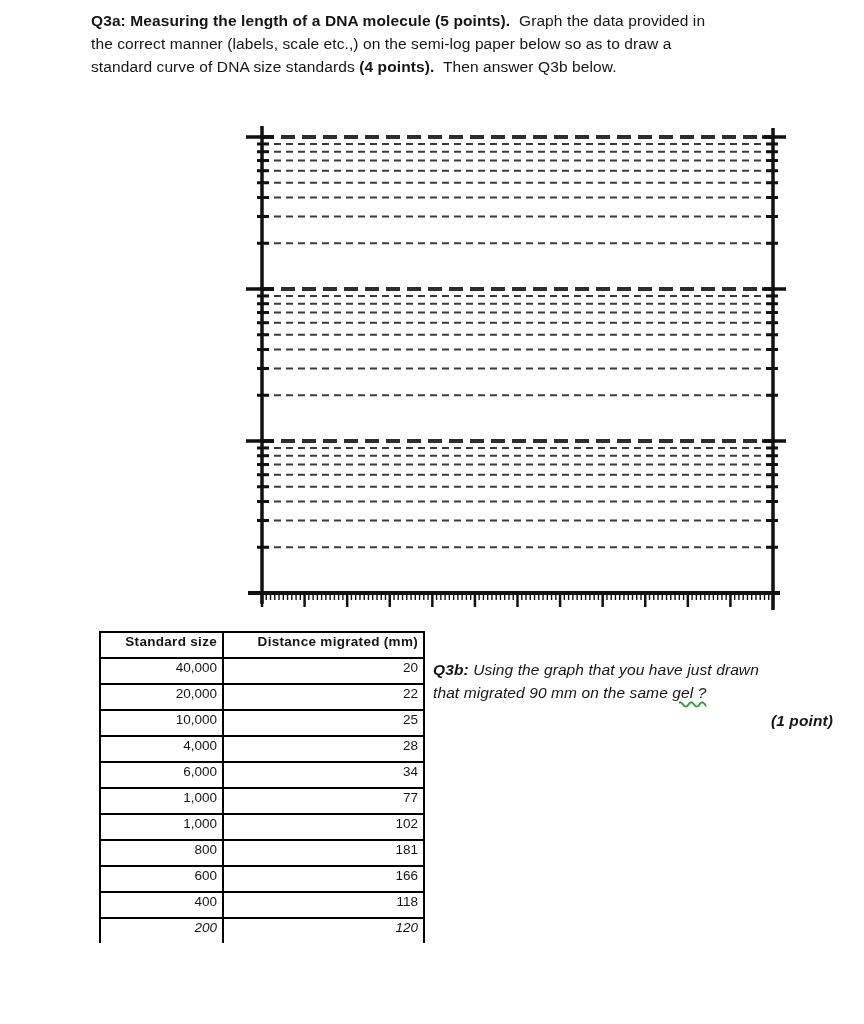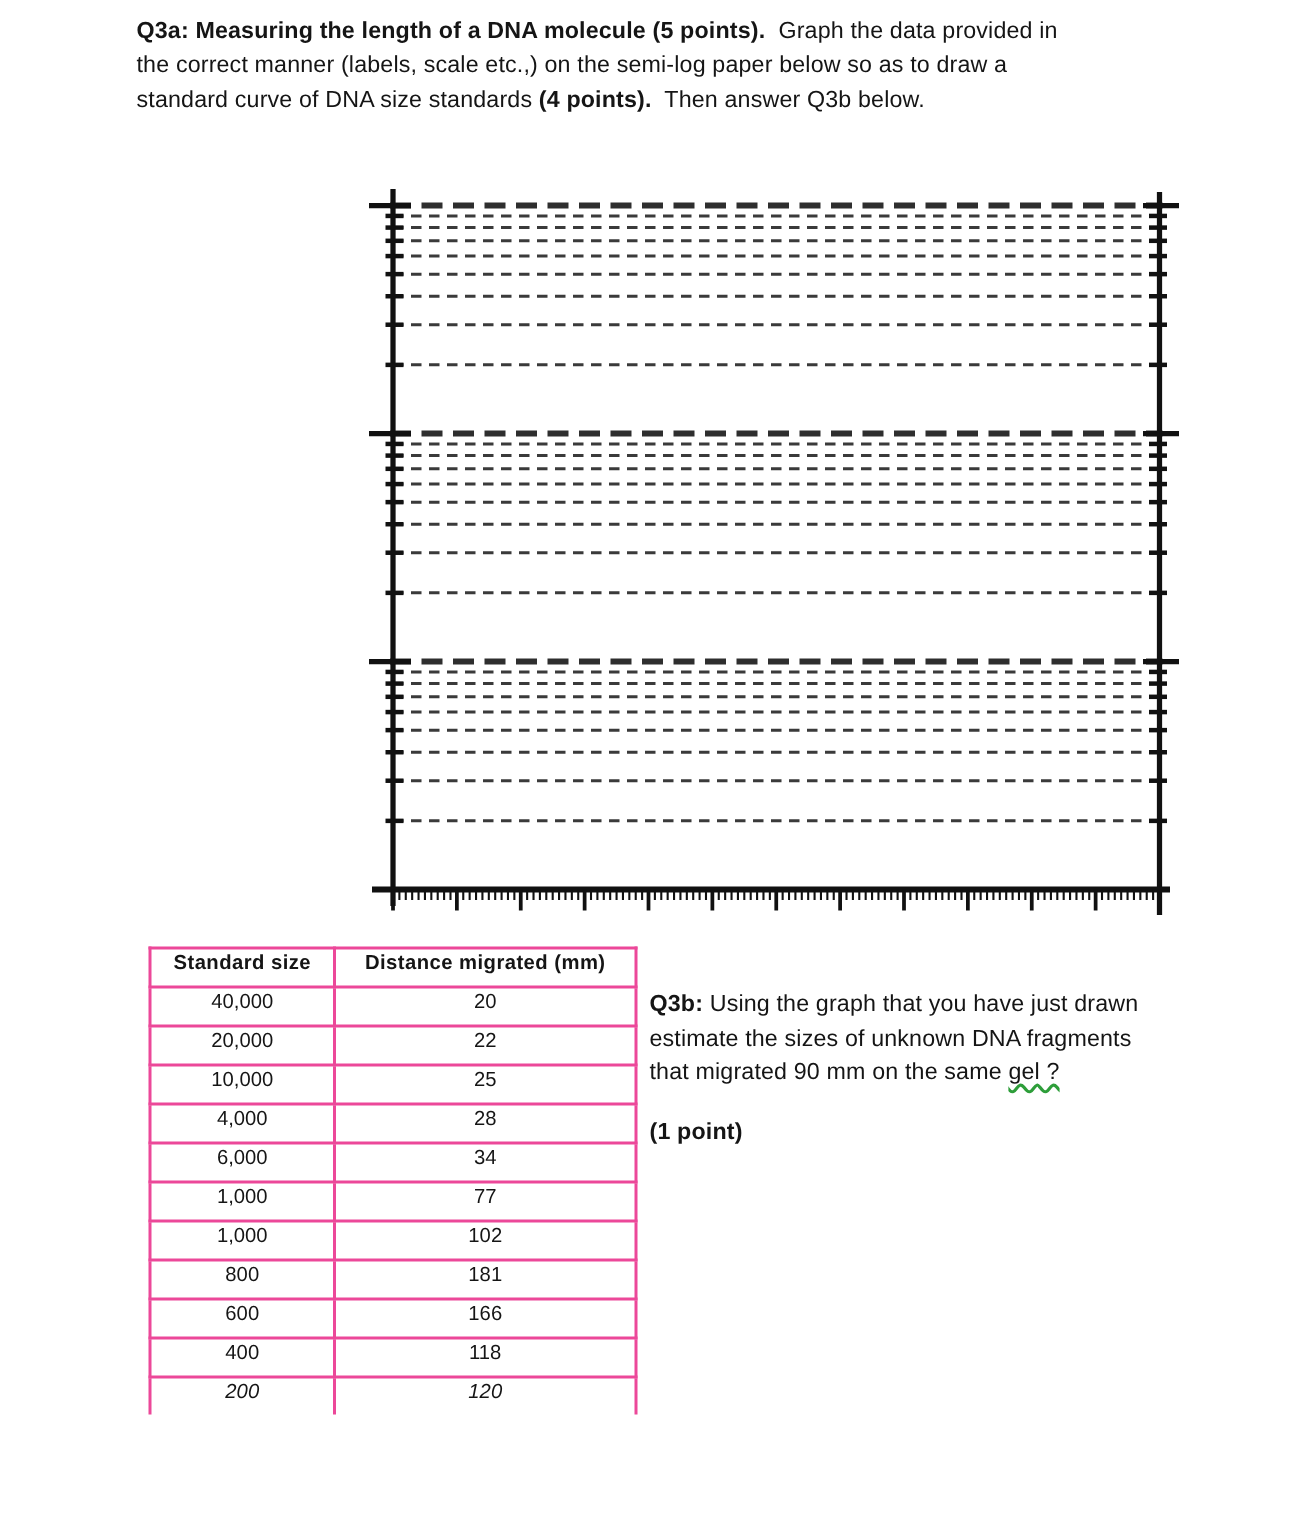--- a/index.html
+++ b/index.html
@@ -16,37 +16,37 @@
   .q3a-block b, .q3b-block b{font-weight:700;}
   
   .graph-svg{left:0;top:0;}
   
   .std-table{
     left:99px;top:631px;width:324px;
     border-collapse:collapse;table-layout:fixed;
     font-size:13.5px;
   }
   .std-table th,.std-table td{
-    border:2px solid #ec4899;
+    border:2px solid #000000;
     padding:1px 5px 0 5px;
     height:23px;
     vertical-align:top;
-    text-align:center;
+    text-align:right;
     font-weight:400;
     white-space:nowrap;
     overflow:hidden;
   }
   .std-table th{font-weight:700;letter-spacing:0.3px;}
   .std-table tr:last-child td{border-bottom:none;font-style:italic;}
   
   .q3b-block{
     left:433px;top:659px;width:400px;
-    font-size:15.5px;line-height:22.5px;letter-spacing:0.1px;
-  }
-  .q3b-points{margin-top:17px;}
+    font-size:15.5px;line-height:22.5px;letter-spacing:0.1px;font-style:italic;
+  }
+  .q3b-points{margin-top:6px;text-align:right;}
   .squiggle{
     text-decoration:underline;
     text-decoration-style:wavy;
     text-decoration-thickness:1.5px;
     text-underline-offset:3px;
   }
 </style>
 </head>
 <body>
 
@@ -324,16 +324,15 @@
       </tr>
     <tr>
         <td>200</td>
         <td>120</td>
       </tr>
   </tbody>
 </table>
 
 <div class="abs q3b-block">
   <div><b>Q3b:</b><span> Using the graph that you have just drawn</span></div>
-  <div>estimate the sizes of unknown DNA fragments</div>
   <div><span>that migrated 90 mm on the same </span><span class="squiggle" style="text-decoration-color: rgb(46, 158, 58);">gel ?</span></div>
   <div class="q3b-points"><b>(1 point)</b></div>
 </div>
 
 </body></html>

